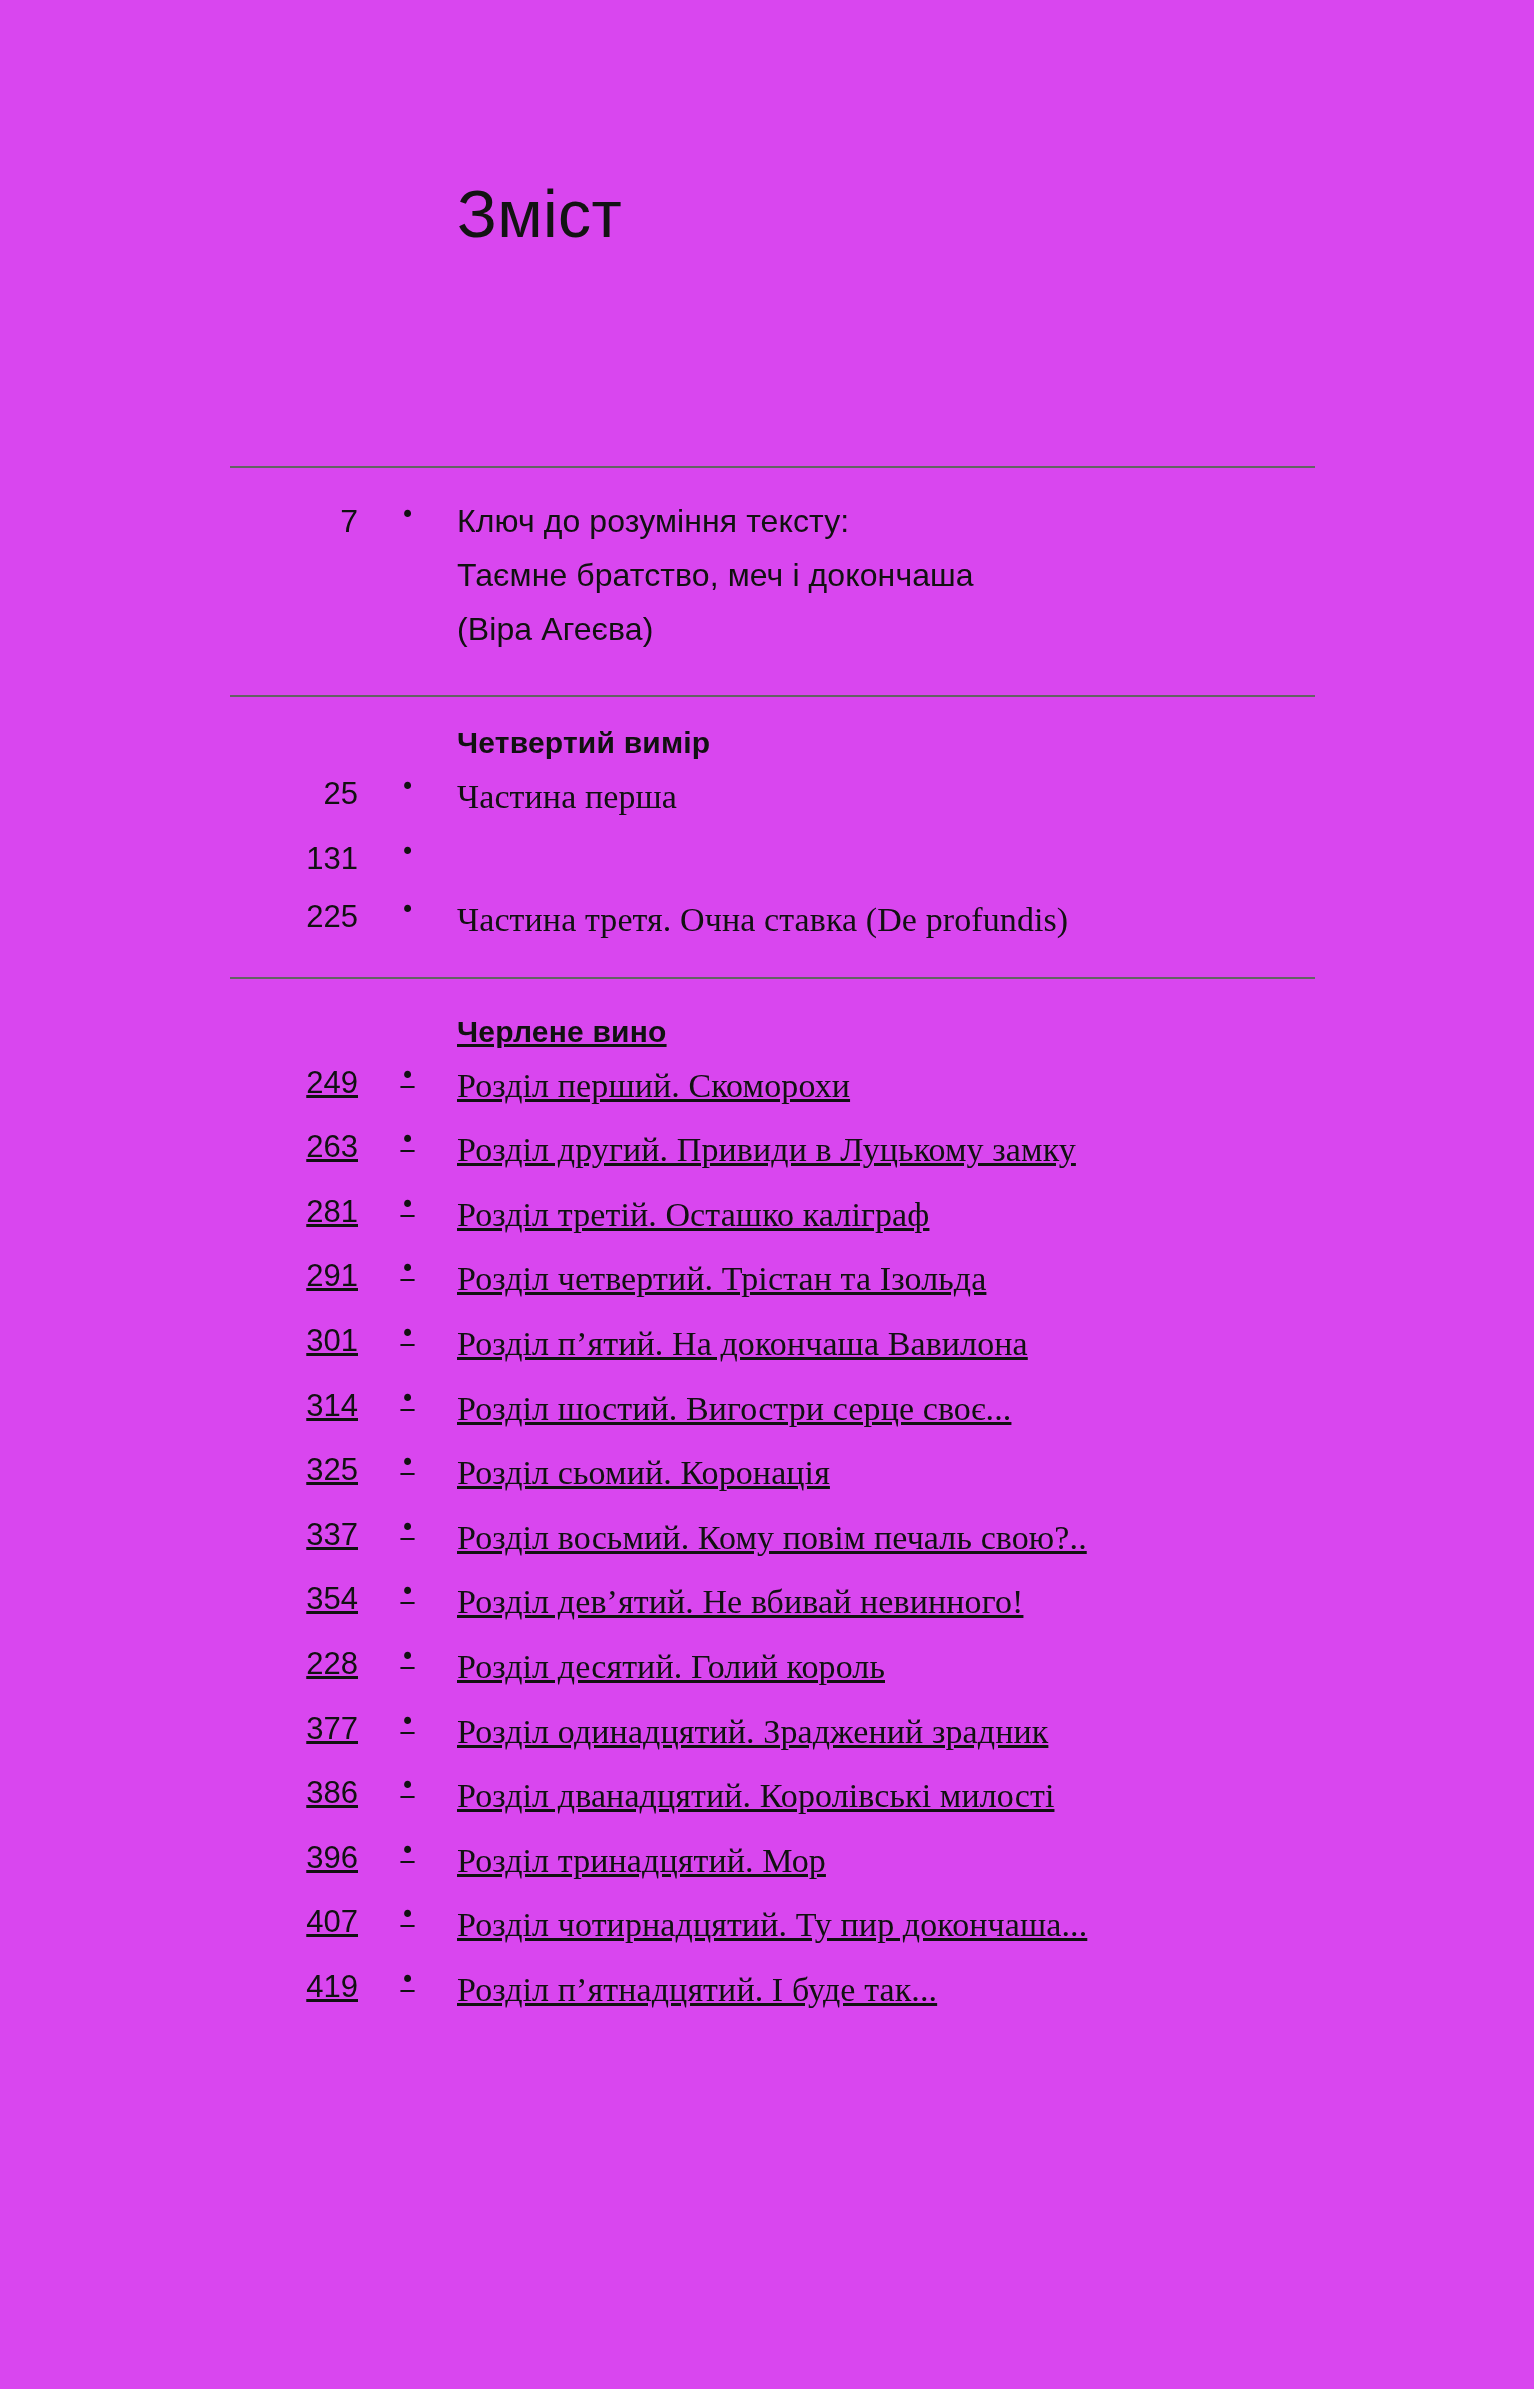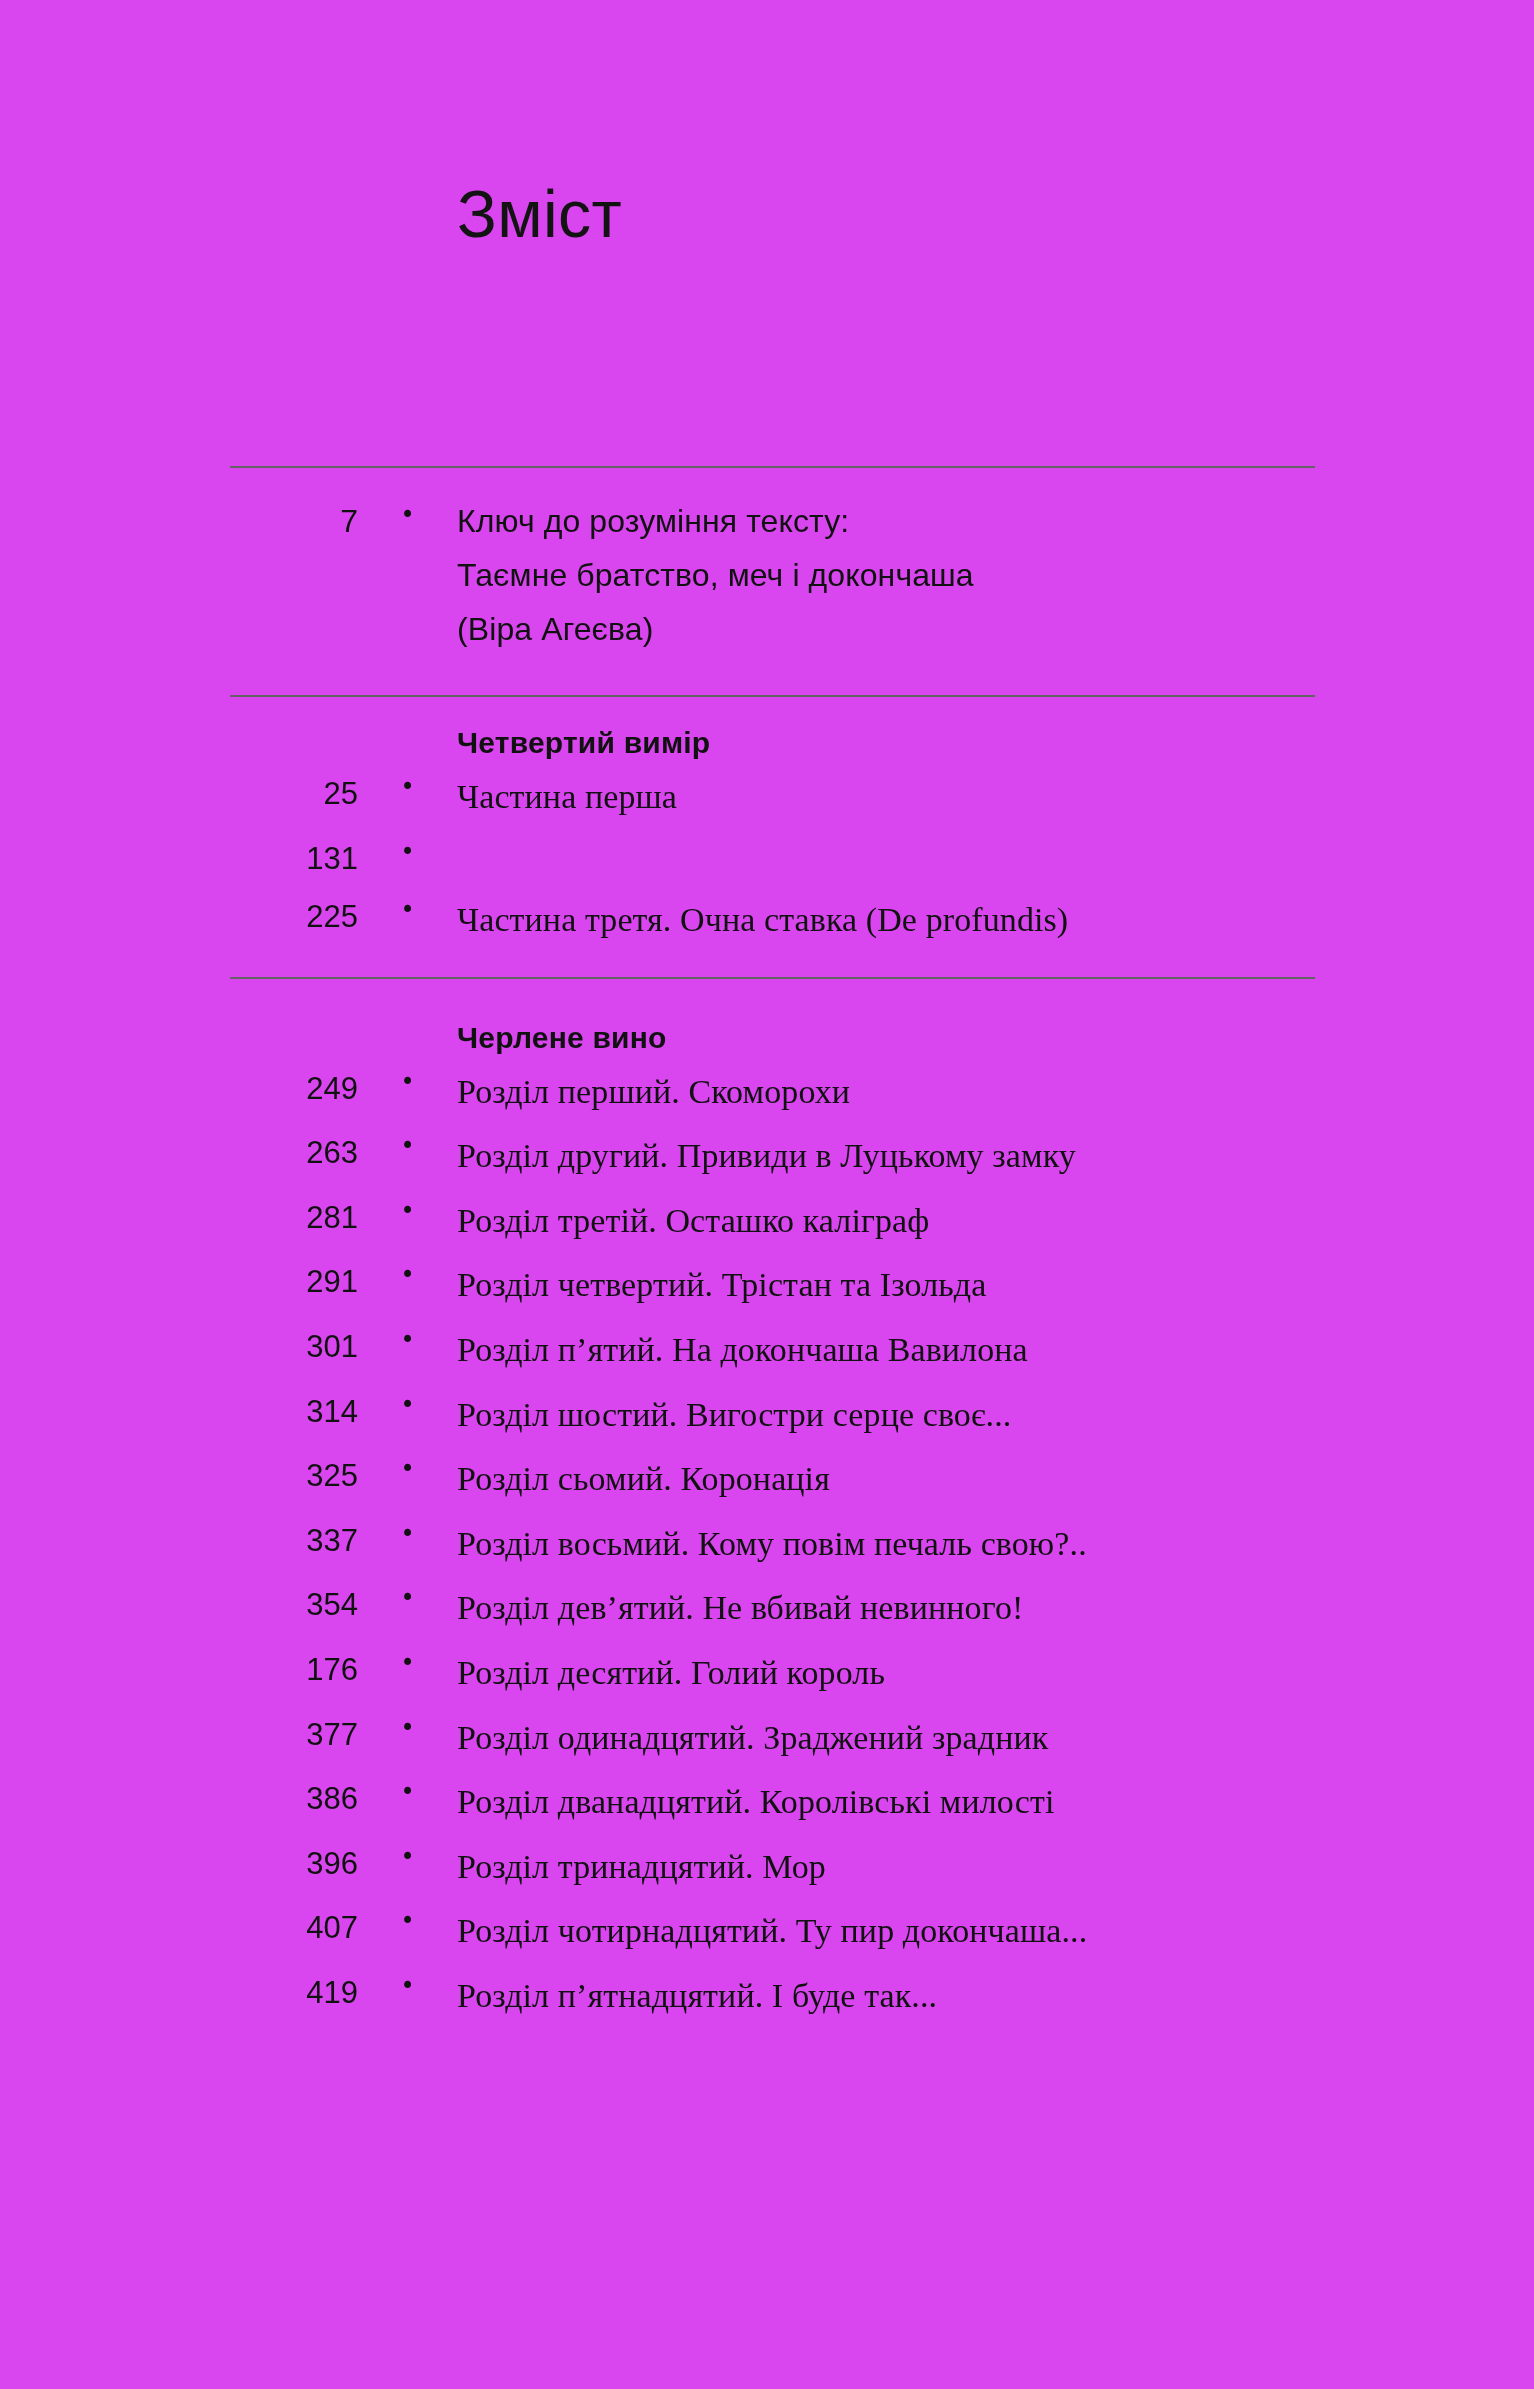--- a/index.html
+++ b/index.html
@@ -137,22 +137,23 @@
     padding-top: 27px;
     padding-bottom: 38px;
   }
 
   .list-block {
     padding-top: 1.6px;
     padding-bottom: 24px;
   }
 
   .list-block-last {
-    padding-top: 14px;
+    padding-top: 8px;
     padding-bottom: 0;
+    text-decoration: underline;
   }
 </style>
 </head>
 <body>
 
 <div class="page">
 
   <div class="toc-title">Зміст</div>
 
   <div class="toc-body">
@@ -233,21 +234,21 @@
         <div class="entry-page">337</div>
         <div class="entry-bullet">•</div>
         <div class="entry-title">Розділ восьмий. Кому повім печаль свою?..</div>
       </div>
       <div class="entry serif-entry">
         <div class="entry-page">354</div>
         <div class="entry-bullet">•</div>
         <div class="entry-title">Розділ дев’ятий. Не вбивай невинного!</div>
       </div>
       <div class="entry serif-entry">
-        <div class="entry-page">176</div>
+        <div class="entry-page">228</div>
         <div class="entry-bullet">•</div>
         <div class="entry-title">Розділ десятий. Голий король</div>
       </div>
       <div class="entry serif-entry">
         <div class="entry-page">377</div>
         <div class="entry-bullet">•</div>
         <div class="entry-title">Розділ одинадцятий. Зраджений зрадник</div>
       </div>
       <div class="entry serif-entry">
         <div class="entry-page">386</div>

